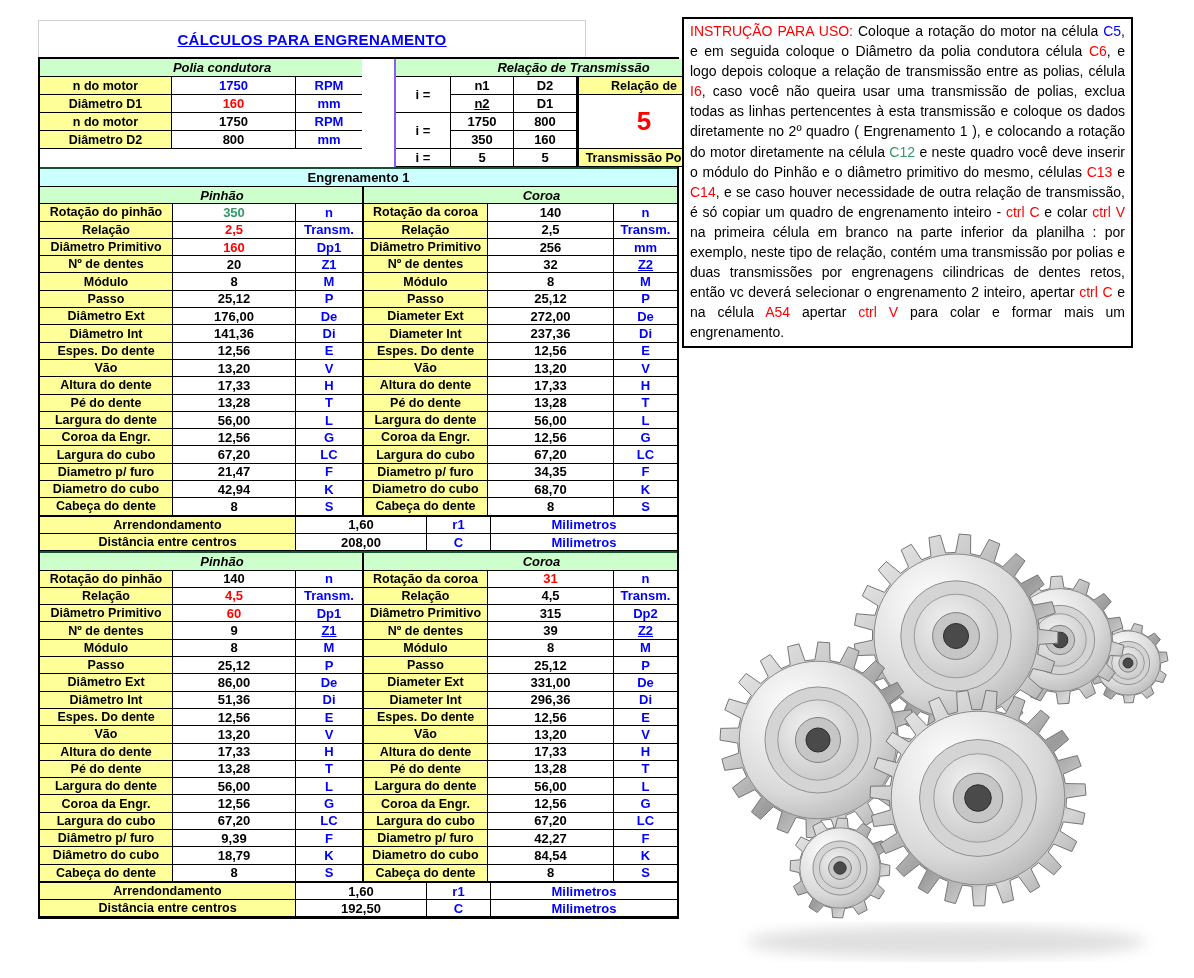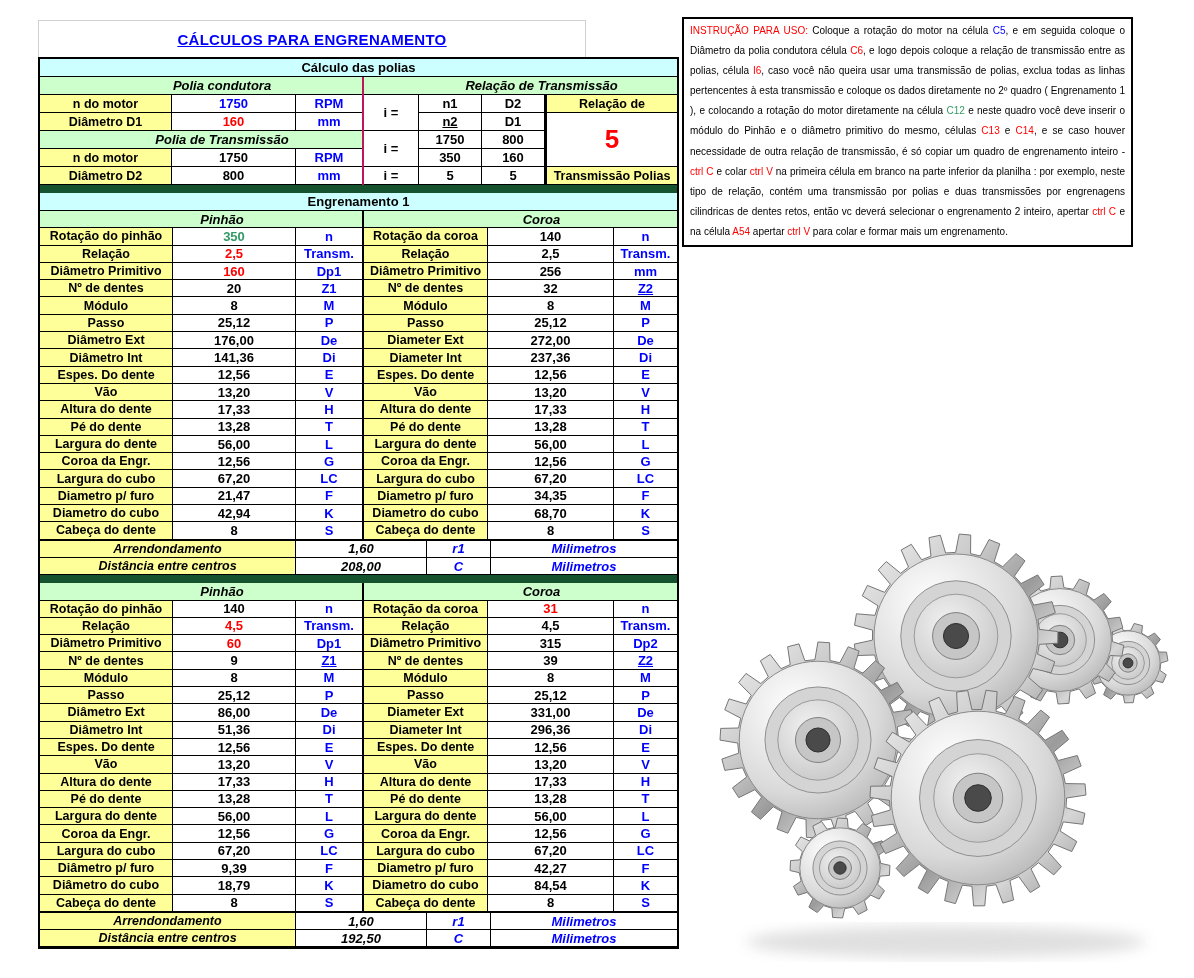--- a/index.html
+++ b/index.html
@@ -26,57 +26,55 @@
   .t-red{color:#ff0000;}
   .t-blue{color:#0000ff;}
   .t-green{color:#339966;}
   .u{text-decoration:underline;}
 
   .row-cyan{height:18px;}
   .polias-body{display:flex;}
   .pl-grid{display:grid;grid-template-columns:132px 124px 66px;grid-auto-rows:18px;width:322px;}
   .pl-grid .span3{grid-column:1 / span 3;}
   .pr-grid{display:grid;grid-template-columns:55px 63px 63px 132px;grid-auto-rows:18px;width:315px;
-    border-left:2px solid #be185d;box-sizing:border-box;}
+    border-left:2px solid #8b5cf6;box-sizing:border-box;margin-left:32px;}
   .big5{font-size:26px;color:#ff0000;background:#fff;}
 
-  .eng-section{border-top:8px solid #14532d;}
+  .eng-section{border-top:2px solid #14532d;}
   .eng-green{display:grid;grid-template-columns:322px 315px;grid-auto-rows:17.3px;}
   .eng-grid{display:grid;grid-template-columns:133px 123px 66px 126px 126px 63px;grid-auto-rows:17.3px;}
-  .foot-grid{display:grid;grid-template-columns:256px 131px 64px 186px;grid-auto-rows:17.3px;border-top:1px solid #000;font-style:italic;}
+  .foot-grid{display:grid;grid-template-columns:256px 131px 64px 186px;grid-auto-rows:17.3px;border-top:1px solid #000;}
 
   
   .instructions{position:absolute;left:682px;top:17px;width:451px;border:2px solid #000;box-sizing:border-box;
-    background:#fff;padding:2px 6px 3px 6px;font-size:10px;line-height:20.1px;text-align:justify;color:#000;}
+    background:#fff;padding:2px 6px 3px 6px;font-size:14px;line-height:20.1px;text-align:justify;color:#000;}
   .instructions .c-red{color:#ff0000;}
   .instructions .c-blue{color:#0000ff;}
   .instructions .c-green{color:#339966;}
 
   
   .gears{position:absolute;left:688px;top:468px;}
 </style>
 </head>
 <body>
 
 <div class="stage">
 
   <div class="sheet">
     <div class="title-row">CÁLCULOS PARA ENGRENAMENTO</div>
     <div class="sheet-table">
-      <div class="row-cyan cell cyan no-r">Cálculo das polias</div>
       <div class="polias-body">
         <div class="pl-grid">
             <div class="cell green span3 no-r">Polia condutora</div>
             <div class="cell lbl">n do motor</div>
             <div class="cell val t-blue">1750</div>
             <div class="cell sym no-r">RPM</div>
             <div class="cell lbl">Diâmetro D1</div>
             <div class="cell val t-red">160</div>
             <div class="cell sym no-r">mm</div>
-            <div class="cell green span3 no-r">Polia de Transmissão</div>
             <div class="cell lbl">n do motor</div>
             <div class="cell val ">1750</div>
             <div class="cell sym no-r">RPM</div>
             <div class="cell lbl">Diâmetro D2</div>
             <div class="cell val ">800</div>
             <div class="cell sym no-r">mm</div>
           </div>
         <div class="pr-grid">
             <div class="cell green no-r" style="grid-area: 1 / 1 / auto / span 4;">Relação de Transmissão</div>
             <div class="cell val" style="grid-area: 2 / 1 / span 2;">i =</div>

